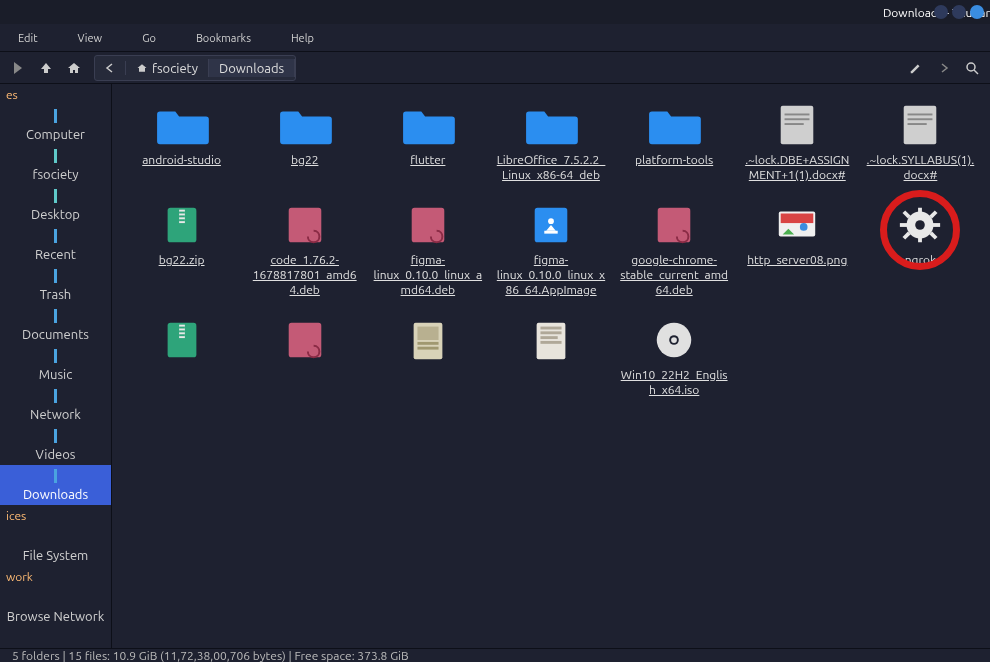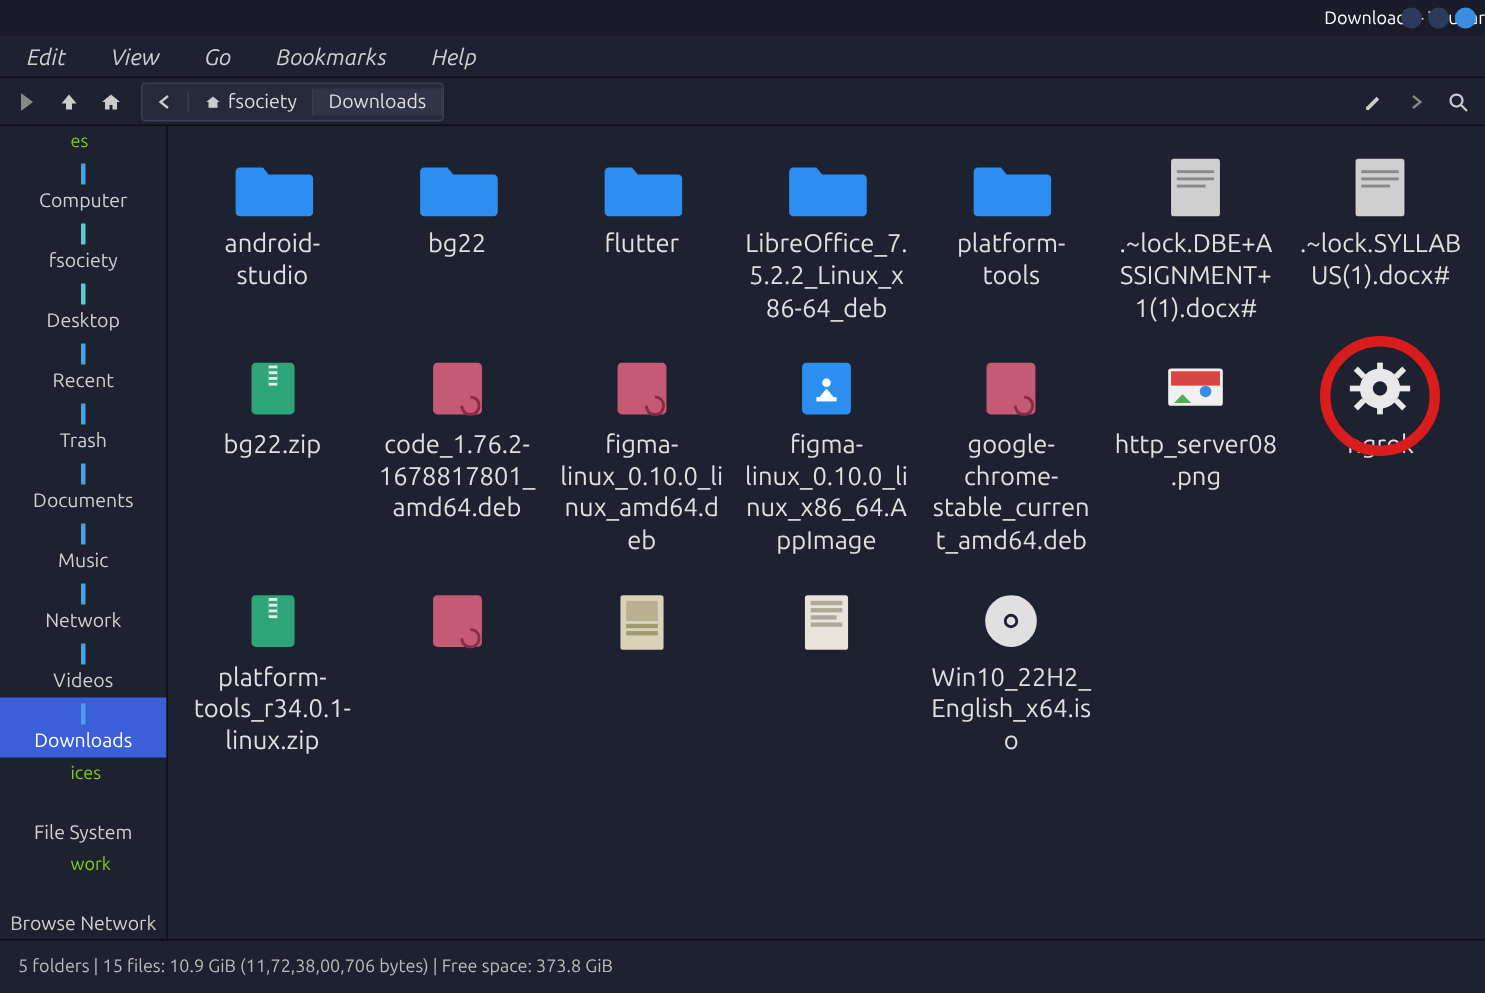--- a/index.html
+++ b/index.html
@@ -3,43 +3,43 @@
 <meta charset="utf-8">
 <style>
 * { margin: 0; padding: 0; box-sizing: border-box; font-family: "Segoe UI", "Ubuntu", sans-serif; }
 body { background: #1e2130; color: #d0d0d0; width: 990px; height: 662px; overflow: hidden; display: flex; flex-direction: column; }
 .titlebar { height: 24px; background: #1a1d29; display: flex; align-items: center; justify-content: flex-end; position: relative; font-size: 12px; color: #ffffff; }
 .titlebar .win-controls { position: absolute; right: 6px; display: flex; gap: 4px; }
 .win-btn { width: 14px; height: 14px; border-radius: 50%; }
 .win-min { background: #2e3a5c; }
 .win-max { background: #2e3a5c; }
 .win-close { background: #3a8de0; }
-.menubar { height: 28px; background: #1e2130; display: flex; align-items: center; padding: 0 8px; gap: 10px; font-size: 15px; border-bottom: 1px solid #0d0f18; font-style: italic; }
+.menubar { height: 28px; background: #1e2130; display: flex; align-items: center; padding: 0 8px; gap: 20px; font-size: 11px; border-bottom: 1px solid #0d0f18; }
 .menubar span { padding: 4px 10px; cursor: pointer; }
 .toolbar { height: 32px; background: #1e2130; display: flex; align-items: center; padding: 0 6px; gap: 4px; border-bottom: 1px solid #0d0f18; }
 .tool-icon { width: 24px; height: 24px; display: flex; align-items: center; justify-content: center; color: #aaa; fill: #aaa; }
 .pathbar { display: flex; align-items: center; height: 26px; background: #262a3a; border: 1px solid #3a3e52; border-radius: 3px; margin-left: 4px; flex: 0 0 auto; }
 .path-seg { padding: 2px 10px; font-size: 13px; color: #ddd; display: flex; align-items: center; gap: 4px; border-right: 1px solid #3a3e52; }
 .path-seg.active { background: #2f3448; }
 .toolbar-spacer { flex: 1; }
 .body-row { flex: 1; display: flex; min-height: 0; }
 .sidebar { width: 112px; background: #1e2130; overflow: hidden; font-size: 13px; border-right: 1px solid #0d0f18; }
-.side-head { padding: 4px 6px; color: #84cc16; font-size: 12px; margin-left: 41px; }
+.side-head { padding: 4px 6px; color: #fdba74; font-size: 12px; }
 .side-item { padding: 4px 8px; display: flex; align-items: center; gap: 4px; cursor: pointer; white-space: nowrap; overflow: hidden; flex-direction: column; }
 .side-item.selected { background: #3a5fd8; color: #fff; }
 .side-accent { width: 3px; height: 14px; flex-shrink: 0; }
 .acc-blue { background: #4aa3e0; }
 .acc-cyan { background: #5fc9c9; }
 .acc-none { background: transparent; }
 .content { flex: 1; overflow: auto; padding: 14px 10px 10px 10px; }
 .grid { display: grid; grid-template-columns: repeat(7, 1fr); gap: 12px 4px; }
-.file-item { display: flex; flex-direction: column; align-items: center; text-align: center; font-size: 17px; color: #e0e0e0; padding: 4px 2px; cursor: pointer; position: relative; }
+.file-item { display: flex; flex-direction: column; align-items: center; text-align: center; font-size: 12px; color: #e0e0e0; padding: 4px 2px; cursor: pointer; position: relative; text-decoration: underline; }
 .file-icon-wrap { width: 56px; height: 46px; display: flex; align-items: center; justify-content: center; margin-bottom: 4px; }
 .file-label { line-height: 1.25; max-width: 110px; word-break: break-word; }
-.statusbar { height: 36px; background: #1e2130; border-top: 1px solid #0d0f18; display: flex; align-items: center; padding: 0 12px; font-size: 12px; color: #bbb; }
+.statusbar { height: 14px; background: #1e2130; border-top: 1px solid #0d0f18; display: flex; align-items: center; padding: 0 12px; font-size: 12px; color: #bbb; }
 .red-circle { position: absolute; top: -8px; left: 50%; transform: translateX(-50%); width: 80px; height: 80px; border: 7px solid #d91c1c; border-radius: 50%; pointer-events: none; }
 svg { display: block; }
 </style>
 </head>
 <body>
 
 <svg width="0" height="0" style="position:absolute">
 <defs>
   <g id="ic-folder">
         <path d="M4 10 h16 l4 5 h28 a3 3 0 0 1 3 3 v23 a3 3 0 0 1 -3 3 H4 a3 3 0 0 1 -3 -3 V13 a3 3 0 0 1 3 -3 z" fill="#2b8ef0"></path>
@@ -351,21 +351,20 @@
           </div>
           <div class="file-label">ngrok</div>
           <div class="red-circle"></div>
         </div>
         <div class="file-item">
           <div class="file-icon-wrap">
             <svg width="54" height="46" viewBox="0 0 54 48">
               <use href="#ic-zip"></use>
             </svg>
           </div>
-          <div class="file-label">platform-tools_r34.0.1-linux.zip</div>
         </div>
         <div class="file-item">
           <div class="file-icon-wrap">
             <svg width="54" height="46" viewBox="0 0 54 48">
               <use href="#ic-deb"></use>
             </svg>
           </div>
         </div>
         <div class="file-item">
           <div class="file-icon-wrap">

